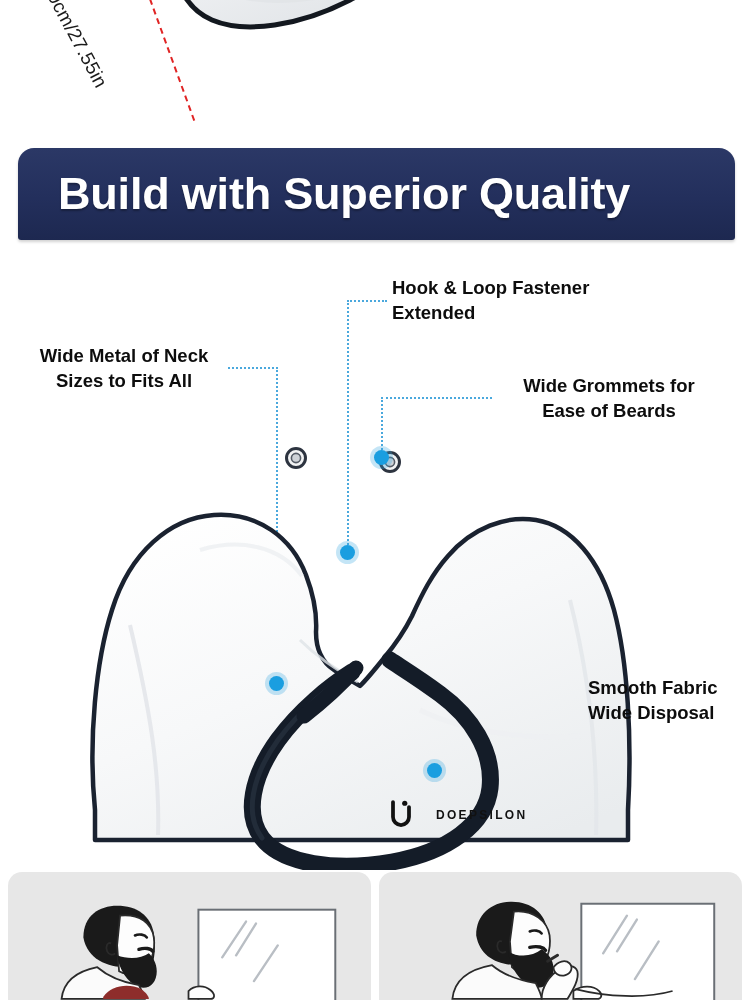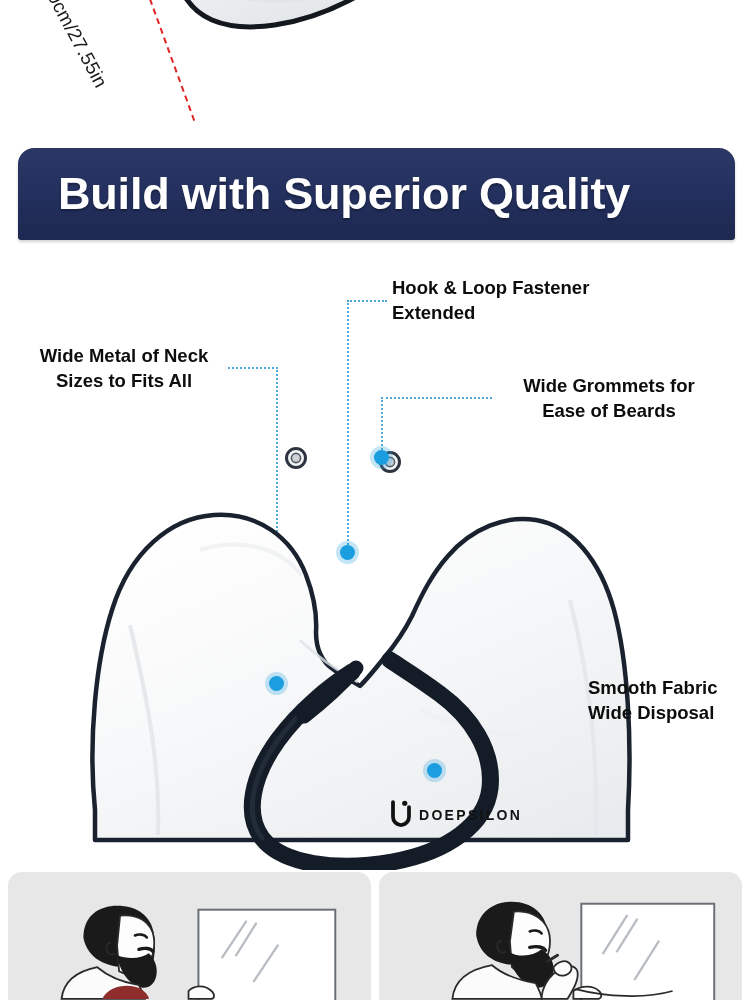--- a/index.html
+++ b/index.html
@@ -106,22 +106,23 @@
   
   .bib-stage { position: absolute; left: 0; top: 410px; width: 750px; height: 460px; }
 
   
   .logo {
     position: absolute; left: 388px; top: 800px;
     display: flex; align-items: center; gap: 8px;
   }
   .logo-mark { width: 23px; height: 29px; flex: 0 0 auto; }
   .logo-word {
-    font-size: 14px; font-weight: bold; color: #111111;
+    font-size: 12px; font-weight: bold; color: #111111;
     letter-spacing: 2.3px;
+    margin-left: 17px;
   }
 
   
   .panels { position: absolute; left: 0; top: 872px; width: 750px; height: 128px; display: flex; gap: 8px; padding: 0 8px; }
   .panel {
     position: relative; flex: 1 1 0; height: 128px;
     background: #e7e7e7;
     border-radius: 14px 14px 0 0;
     overflow: hidden;
   }

